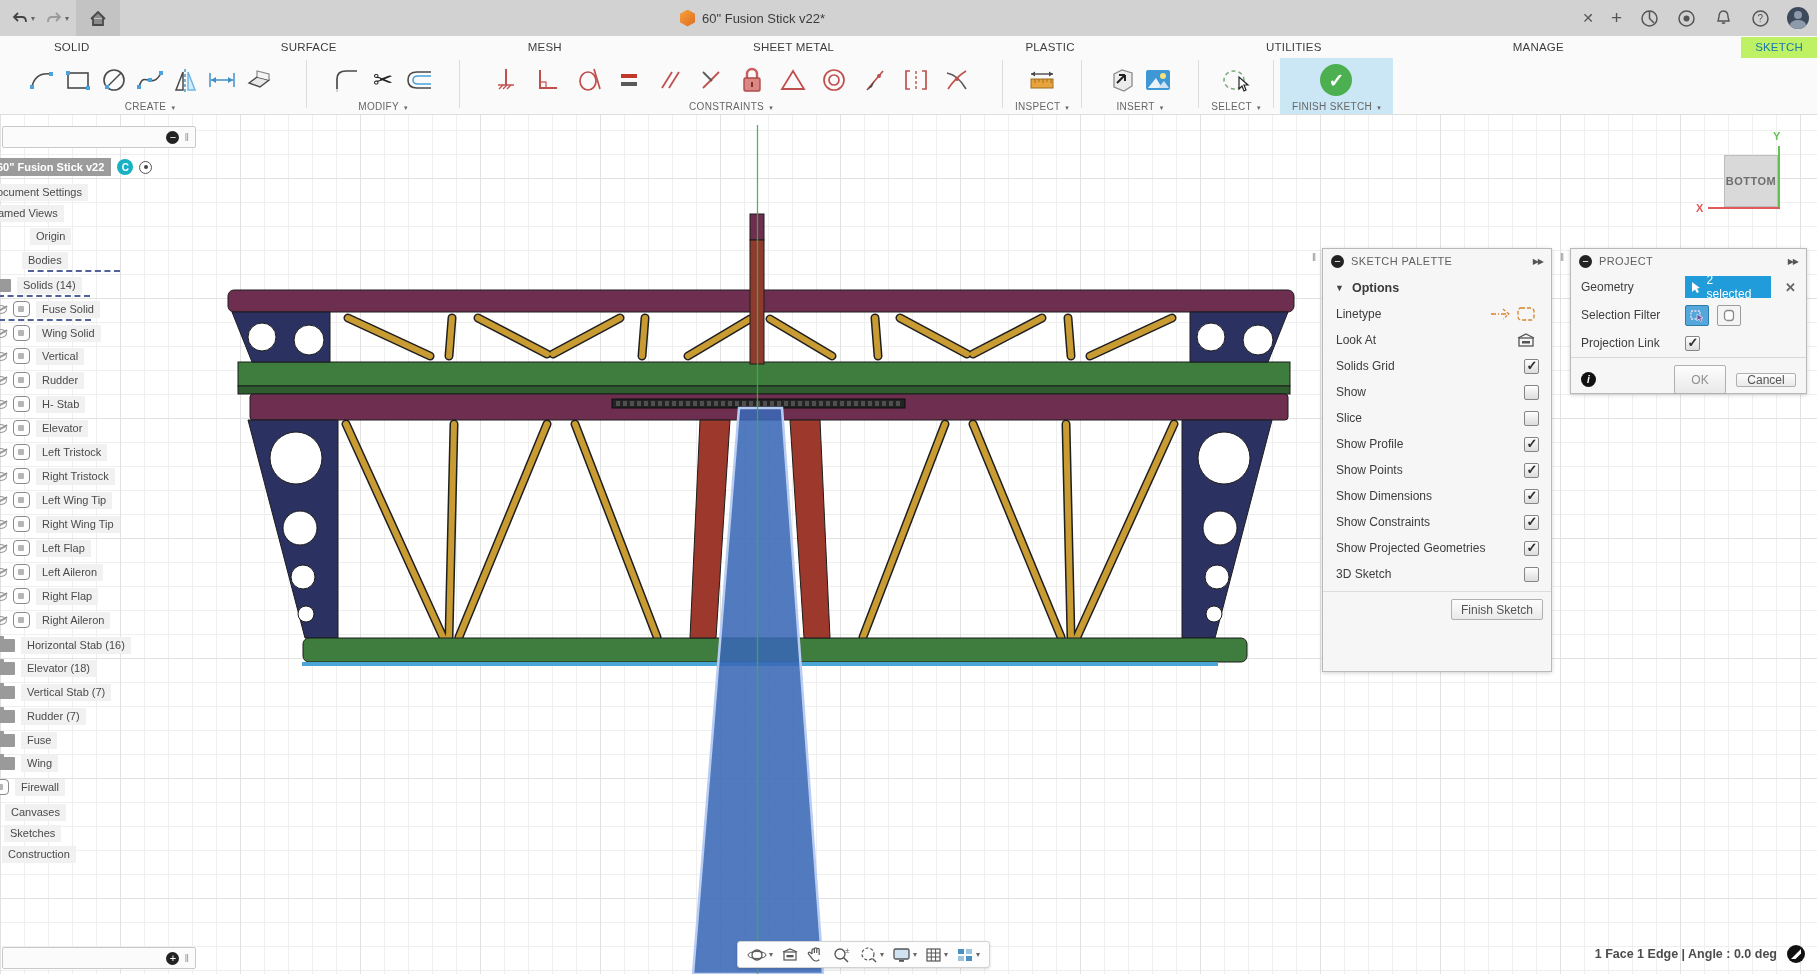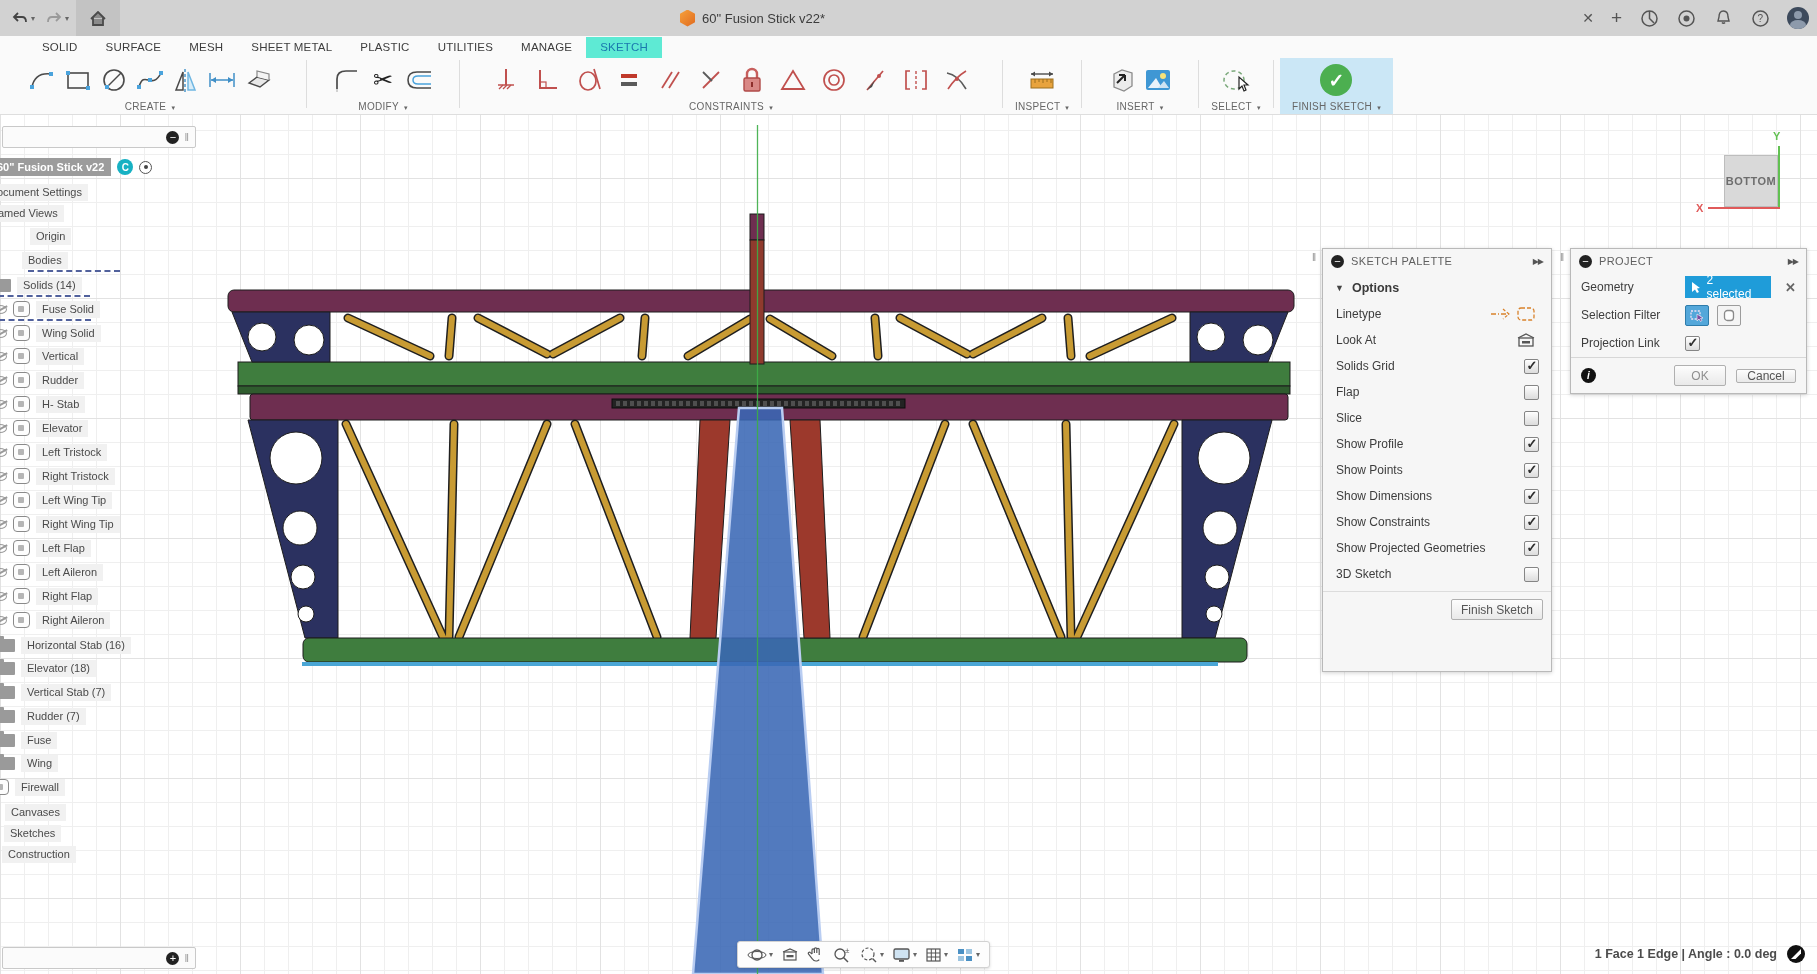--- a/index.html
+++ b/index.html
@@ -16,23 +16,23 @@
   .doc-icon { width:15px; height:17px; background:linear-gradient(135deg,#f6a13c,#e06a1f); clip-path:polygon(50% 0,100% 25%,100% 75%,50% 100%,0 75%,0 25%); }
   .tb-right { position:absolute; right:8px; top:0; height:36px; display:flex; align-items:center; gap:17px; color:#555; }
   .tb-x { font-size:14px; color:#555; }
   .tb-plus { font-size:19px; color:#555; }
   .circ-ic { width:20px; height:20px; border-radius:50%; display:flex; align-items:center; justify-content:center; }
   .avatar { width:22px; height:22px; border-radius:50%; background:#3d4a5c; position:relative; overflow:hidden; }
   .avatar::before { content:""; position:absolute; left:7px; top:4px; width:8px; height:8px; border-radius:50%; background:#8d9aab; }
   .avatar::after { content:""; position:absolute; left:3px; top:13px; width:16px; height:10px; border-radius:50% 50% 0 0; background:#8d9aab; }
 
   
-  #tabsbar { position:absolute; left:0; top:36px; width:1817px; height:22px; background:#fafafa; z-index:40; display:flex; align-items:flex-end; padding-left:28px; }
+  #tabsbar { position:absolute; left:0; top:36px; width:1817px; height:22px; background:#fafafa; z-index:40; display:flex; align-items:flex-end; padding-left:40px;justify-content:space-between; }
   .tab { position:relative; font-size:11.5px; color:#3d3d3d; padding:4px 14px 5px; letter-spacing:.2px; }
-  .tab.active { background:#5eead4; color:#1a79ae; }
+  .tab.active { background:#bef264; color:#1a79ae; }
   .tab.active::after { content:""; position:absolute; left:0; right:0; bottom:-3px; height:3px; background:#28a0dc; }
 
   
   #toolbar { position:absolute; left:0; top:58px; width:1817px; height:57px; background:#fafafa; border-bottom:1px solid #dedede; z-index:40; display:flex; }
   .tgroup { position:relative; display:flex; flex-direction:column; align-items:center; padding-top:2px; }
   .tg-icons { display:flex; align-items:center; justify-content:center; gap:4px; height:40px; }
   .tg-label { font-size:10px; color:#666; margin-top:1px; letter-spacing:.3px; }
   .tg-label .caret { font-size:7px; }
   .tsep { width:1px; height:48px; background:#ddd; margin:2px 6px 0; }
   .ticon { width:32px; height:36px; display:flex; align-items:center; justify-content:center; }
@@ -617,21 +617,21 @@
           <rect x="3" y="6" width="14" height="8" stroke="#555" stroke-width="1.3" fill="none"></rect>
           <rect x="6" y="9" width="8" height="2.5" fill="#555"></rect>
         </svg>
     </span>
   </div>
   <div class="sp-row">
       <span class="sp-label">Solids Grid</span>
       <span class="checkbox checked"></span>
     </div>
   <div class="sp-row">
-      <span class="sp-label">Flap</span>
+      <span class="sp-label">Show</span>
       <span class="checkbox"></span>
     </div>
   <div class="sp-row">
       <span class="sp-label">Slice</span>
       <span class="checkbox"></span>
     </div>
   <div class="sp-row">
       <span class="sp-label">Show Profile</span>
       <span class="checkbox checked"></span>
     </div>
@@ -691,21 +691,21 @@
         </svg>
     </span>
   </div>
   <div class="pj-row">
     <span class="pj-label">Projection Link</span>
     <span class="checkbox checked"></span>
   </div>
   <div class="pj-footer">
     <span class="info-ic">i</span>
     <span style="flex:1"></span>
-    <span class="btn" style="width:52px;height:21px;color:#8f8f8f">OK</span>
+    <span class="btn" style="width:52px;height:29px;color:#8f8f8f">OK</span>
     <span class="btn" style="width:60px;height:14px">Cancel</span>
   </div>
 </div>
 
 <div id="viewcube">
   <span class="vc-ylab">Y</span>
   <span class="vc-y"></span>
   <span class="vc-x"></span>
   <span class="vc-xlab">X</span>
   <div class="vc-face">BOTTOM</div>

